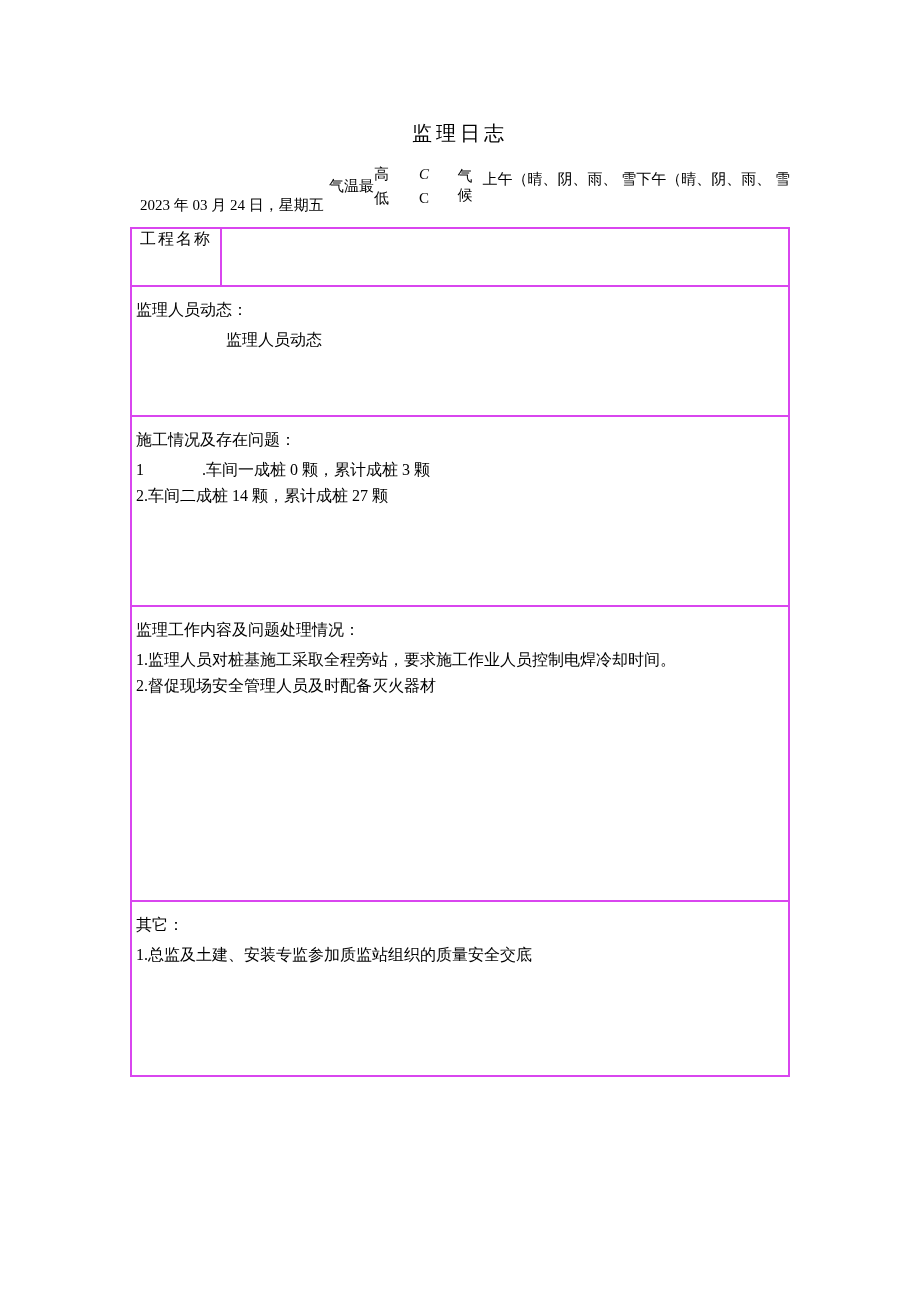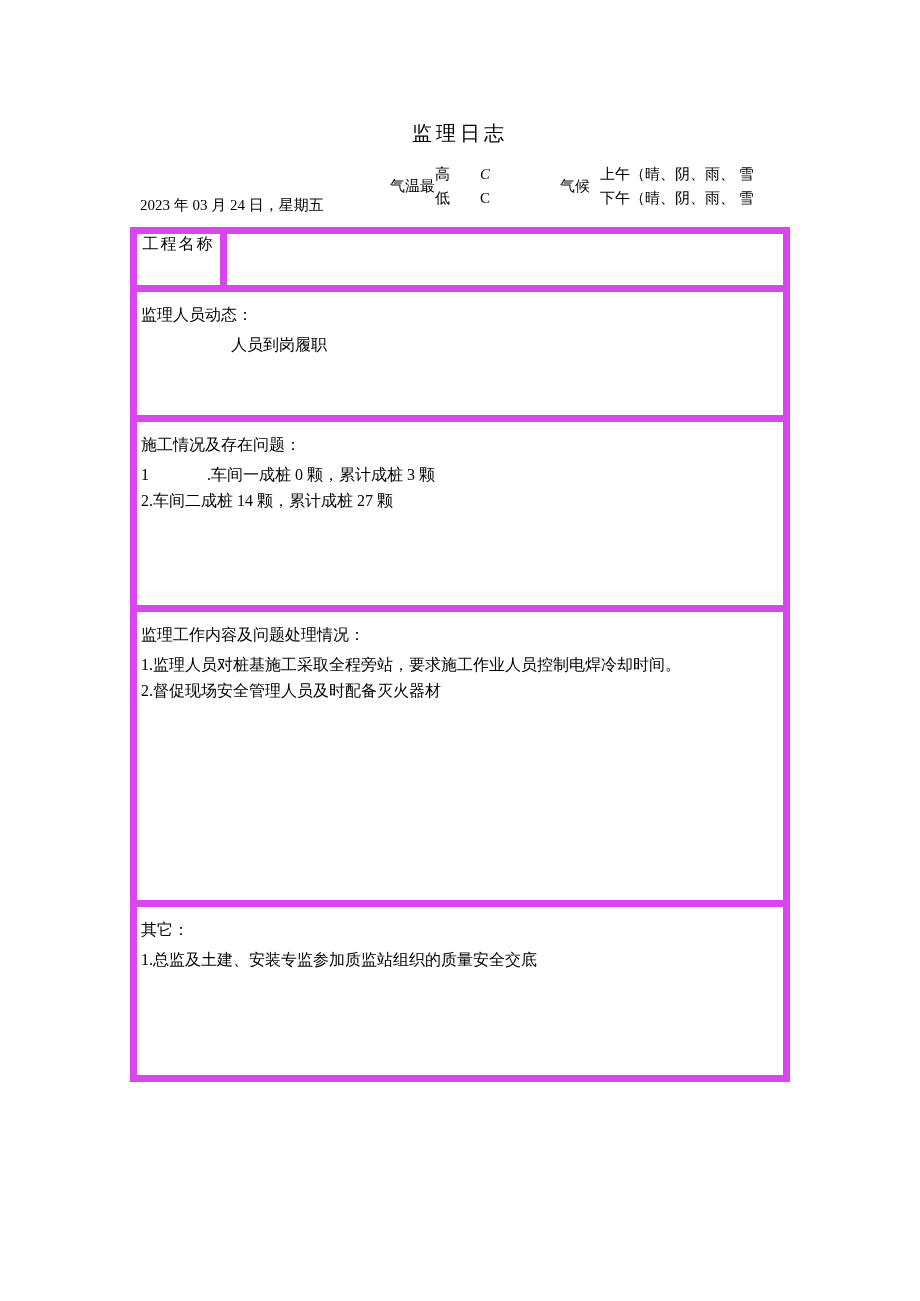--- a/index.html
+++ b/index.html
@@ -53,38 +53,38 @@
     }
     .header-weather {
       display: flex;
     }
     .weather-label {
       display: flex;
       align-items: center;
     }
     .weather-values {
       display: flex;
-      flex-direction: column;
+      flex-direction: row;
       margin-left: 10px;
     }
     .weather-line {
       line-height: 24px;
       white-space: nowrap;
     }
     .italic-c {
       font-style: italic;
       font-family: serif;
     }
     table.main {
       width: 100%;
       border-collapse: collapse;
       border: 1px solid #000;
     }
     table.main td {
-      border: 7px solid #d946ef;
+      border: 2px solid #d946ef;
       padding: 0;
       vertical-align: top;
       margin-top: 48px;
     }
     .label-cell {
       width: 90px;
       text-align: center;
       vertical-align: middle;
       padding: 16px 8px;
       letter-spacing: 2px;
@@ -161,21 +161,21 @@
 <table class="main">
   <tbody>
       <tr class="row-project">
     <td class="label-cell">工程名称</td>
     <td></td>
   </tr>
   <tr class="row-personnel">
     <td colspan="2">
       <div class="section-content">
         <div class="section-heading">监理人员动态：</div>
-        <div class="indent-1">人员到岗履职</div>
+        <div class="indent-1">监理人员动态</div>
       </div>
     </td>
   </tr>
   <tr class="row-construction">
     <td colspan="2">
       <div class="section-content">
         <div class="section-heading">施工情况及存在问题：</div>
         <div class="construction-item-1">
           <span class="ci-num">1</span>
           <span class="ci-gap"></span>

